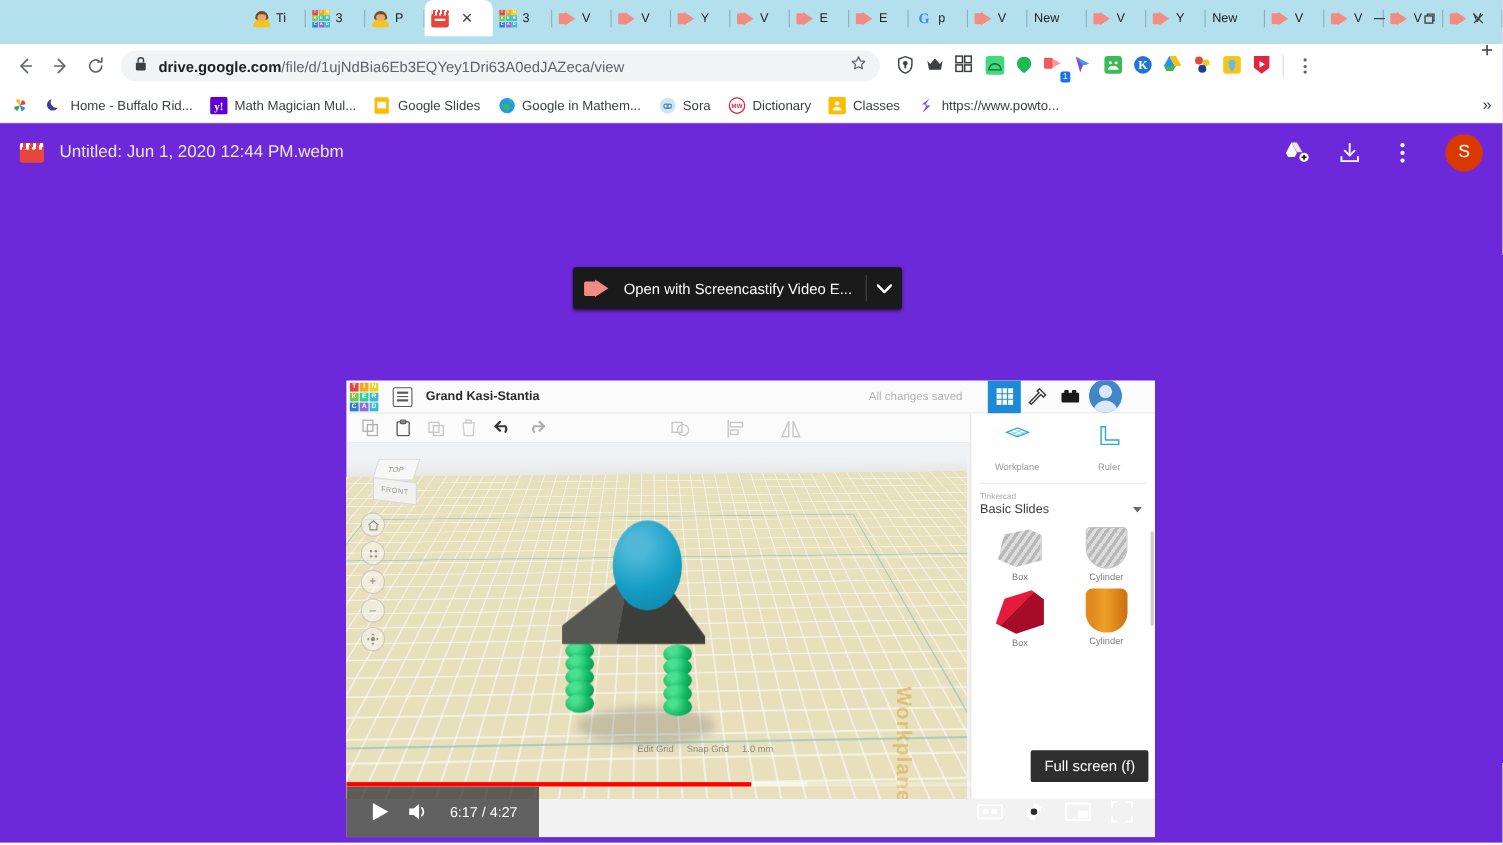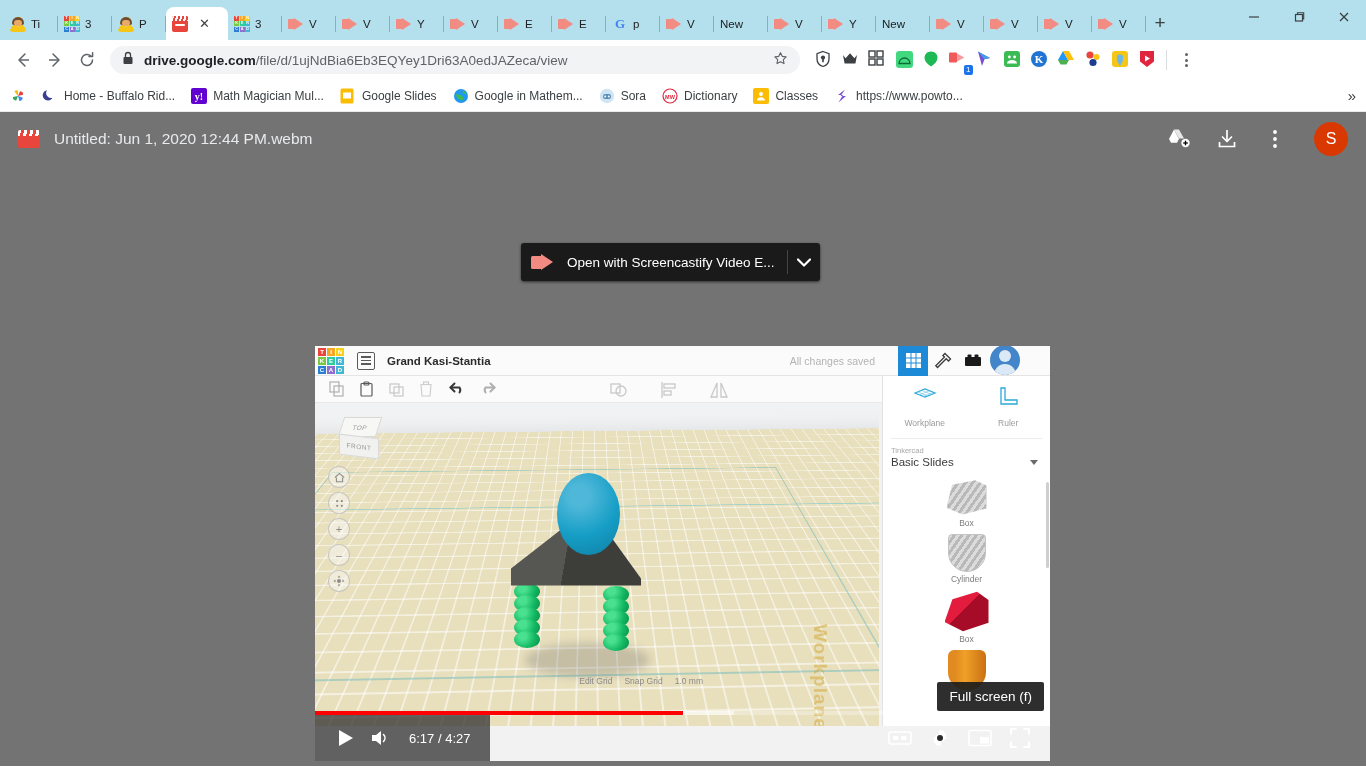--- a/index.html
+++ b/index.html
@@ -7,20 +7,21 @@
     width: 1366px; height: 768px;
     font-family: "Liberation Sans", sans-serif;
     background: #fff; overflow: hidden;
   }
 
   
   .tabstrip {
     height: 40px; background: #b3e0ec;
     display: flex; align-items: flex-end; position: relative;
     padding-left: 4px;
+    flex-direction: column;
   }
   .tab {
     height: 33px; width: 54px; display: flex; align-items: center;
     gap: 5px; padding: 0 6px; position: relative; flex: none;
     border-radius: 8px 8px 0 0;
   }
   .tab .tlabel {
     font-size: 11.5px; color: #202124; white-space: nowrap;
     overflow: hidden; text-overflow: clip; max-width: 26px;
   }
@@ -134,21 +135,21 @@
   .bm { display:flex; align-items:center; gap:6px; flex:none; }
   .bm-label { font-size:12px; color:#3c4043; white-space:nowrap; }
   .bm-ico { width:16px; height:16px; flex:none; position:relative; }
   .bm-overflow {
     position:absolute; right:10px; font-size:15px; color:#3c4043;
   }
 
   
   .drive {
     height: calc(768px - 114px);
-    background: #737373; position: relative;
+    background: #6d28d9; position: relative;
   }
   .drive-header {
     height: 54px; display:flex; align-items:center; padding: 0 18px;
     position: relative;
   }
   .dh-icon {
     width: 22px; height: 18px; background:#e8453c; border-radius:2px;
     position:relative; overflow:hidden; flex:none;
   }
   .dh-icon::before {
@@ -348,21 +349,21 @@
     position:relative;
   }
   .rp-sel-cap { font-size:7.5px; color:#a9a9a9; margin-bottom:1px; }
   .rp-sel-val { font-size:11.5px; color:#3b3b3b; }
   .rp-caret {
     position:absolute; right:4px; bottom:3px; width:0;height:0;
     border-left:4px solid transparent; border-right:4px solid transparent;
     border-top:5px solid #6a6a6a;
   }
   .rp-grid {
-    display:grid; grid-template-columns: 1fr; gap:2px;
+    display:grid; grid-template-columns: 1fr 1fr; gap:2px;
     padding: 4px 6px 0; position:relative;
   }
   .rp-cell {
     display:flex; flex-direction:column; align-items:center;
     padding-bottom:4px;
   }
   .rp-cell .nm { font-size:8.5px; color:#7d7d7d; margin-top:2px; }
   .sh-boxhole {
     width:40px; height:38px;
     background: repeating-linear-gradient(125deg,#dcdcdc 0 3px,#b9b9b9 3px 6px);

